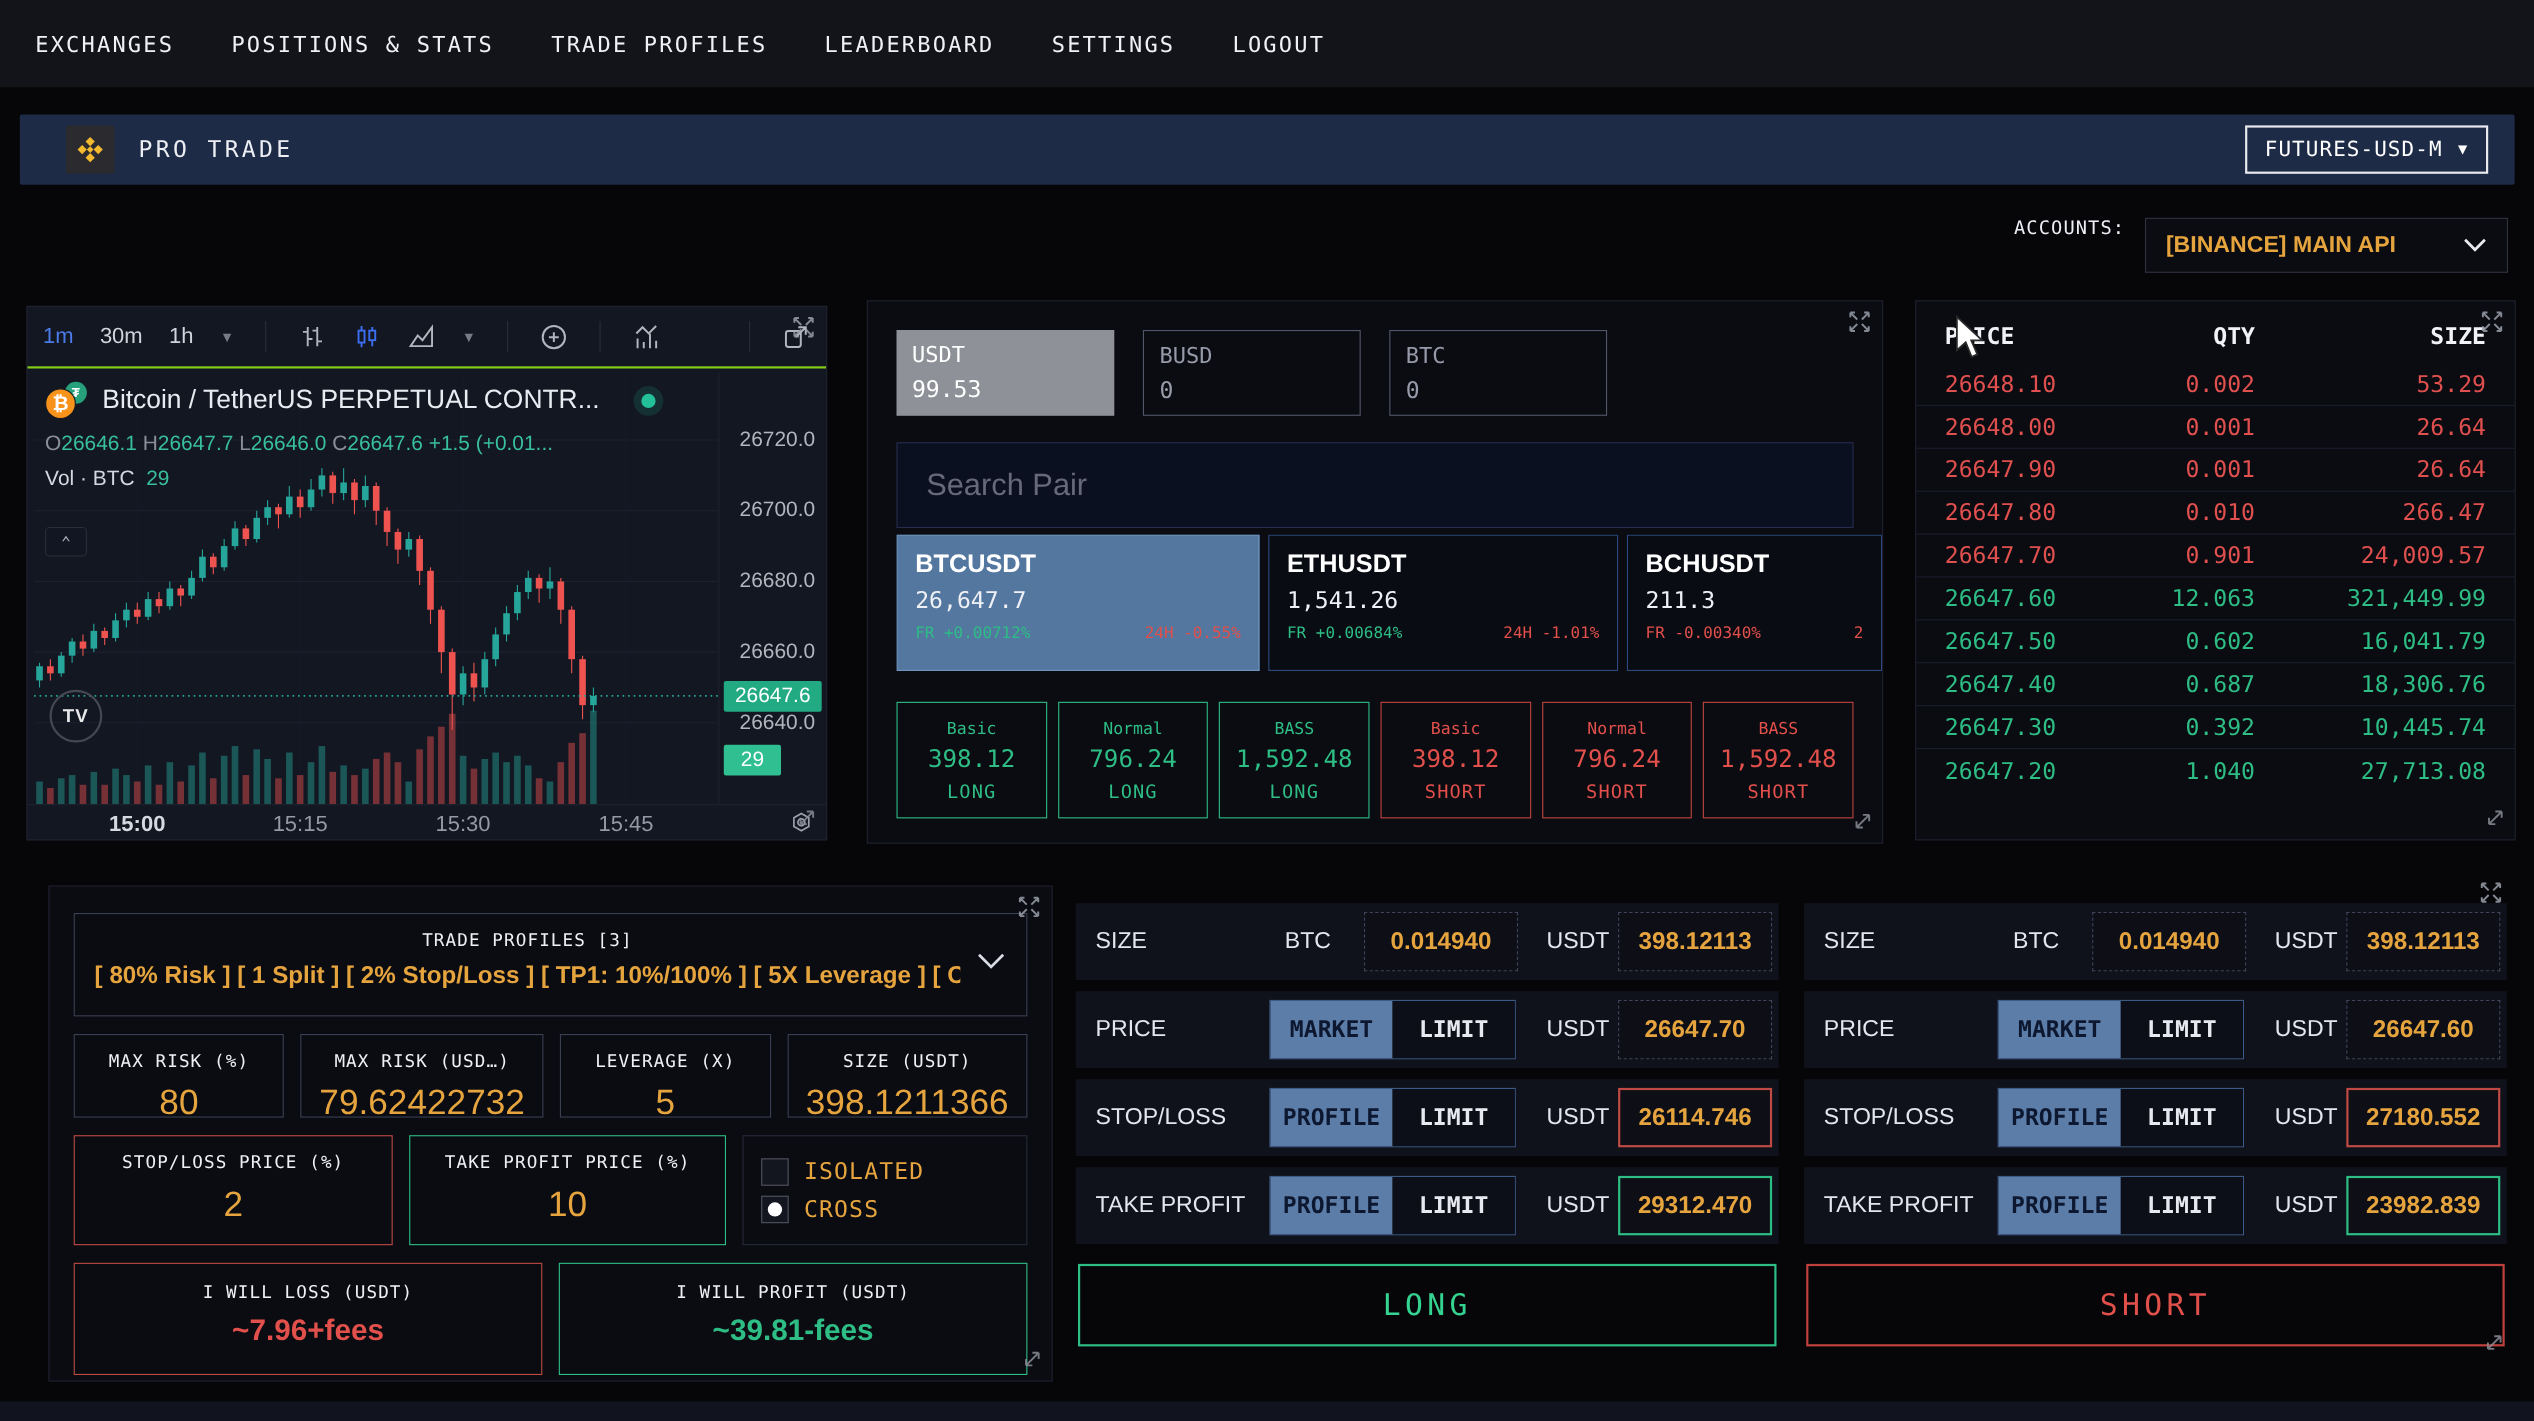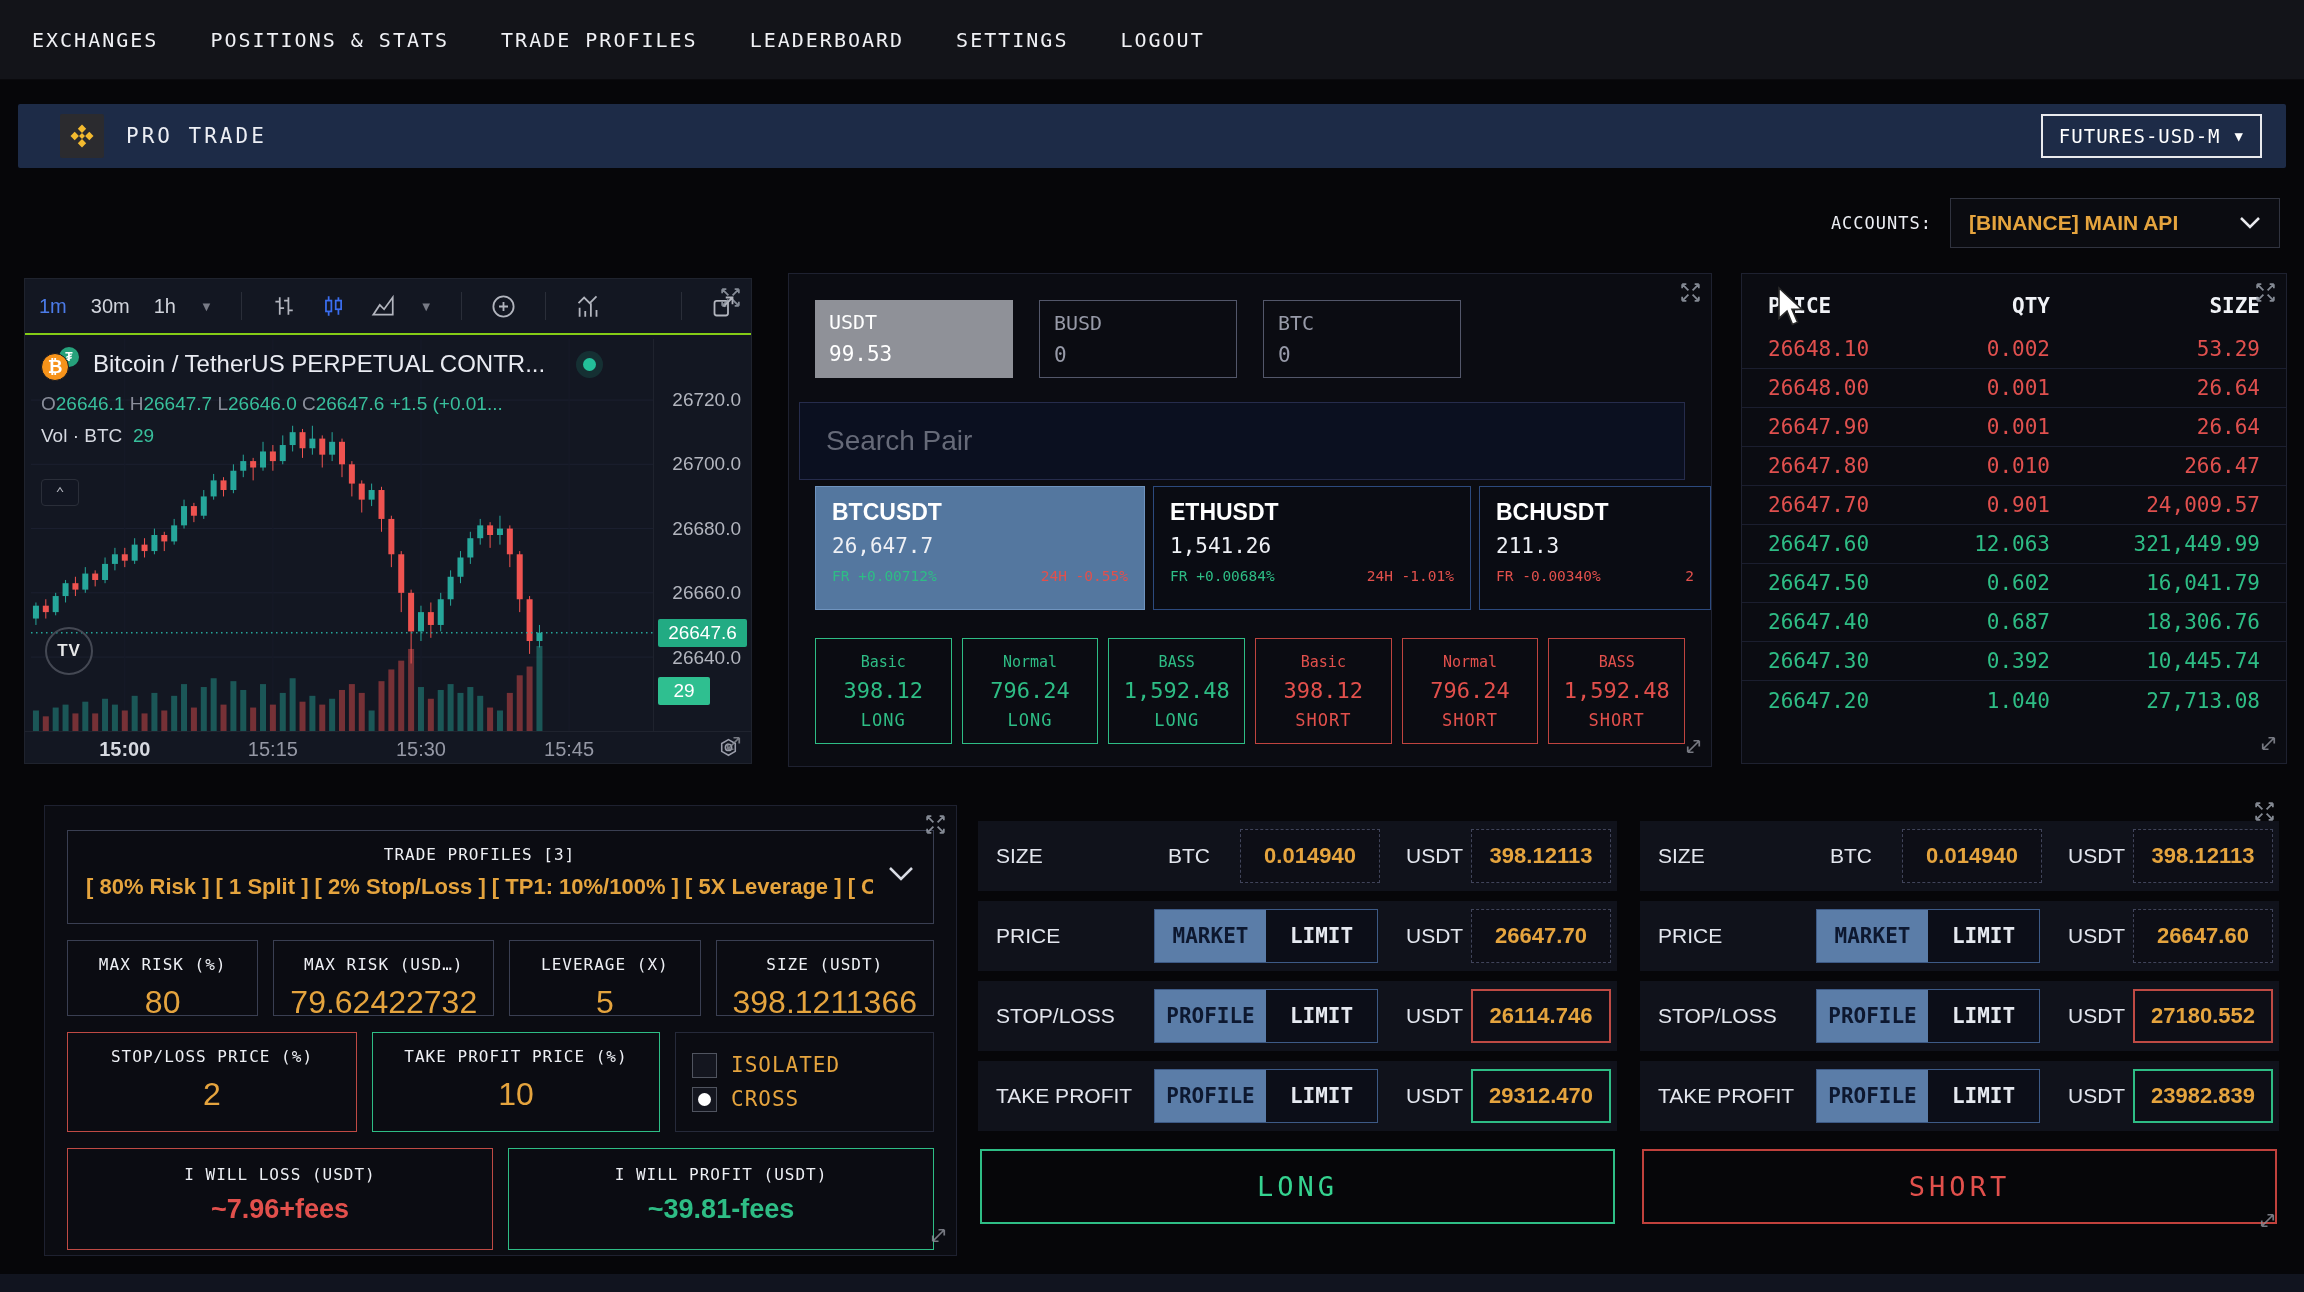--- a/index.html
+++ b/index.html
@@ -11,21 +11,21 @@
   .nav-item { font-size:20px; letter-spacing:2px; color:#f0f1f5; cursor:pointer; white-space:nowrap; }
 
   
   #pro-bar { position:absolute; top:104px; left:18px; right:18px; height:64px; background:#1d2b47; display:flex; align-items:center; padding:0 24px; border-radius:2px; }
   #logo-tile { width:44px; height:44px; background:#2b2b2f; display:flex; align-items:center; justify-content:center; border-radius:2px; margin-left:18px; }
   #brand-label { margin-left:22px; font-size:21px; letter-spacing:3px; color:#eceef4; }
   #futures-select { margin-left:auto; height:44px; border:2px solid #e9eaee; display:flex; align-items:center; gap:14px; padding:0 16px; color:#fff; font-size:19px; letter-spacing:1px; cursor:pointer; }
   #futures-select .caret { font-size:14px; color:#fff; }
 
   
-  #accounts-row { position:absolute; top:198px; right:24px; display:flex; align-items:center; gap:18px; }
+  #accounts-row { position:absolute; top:198px; right:24px; display:flex; align-items:flex-start; gap:18px; }
   #accounts-label { font-size:17px; letter-spacing:1px; color:#eceef4; }
   #account-select { width:330px; height:50px; border:1px solid #30333f; background:#0b0c11; display:flex; align-items:center; padding:0 18px; cursor:pointer; }
   #account-value { font-family:"Liberation Sans",sans-serif; font-weight:bold; font-size:21px; color:#e5a43e; }
   #account-select svg { margin-left:auto; }
 
   
   .panel { position:absolute; background:#0b0c12; border:1px solid #1e2130; }
   .expand-ic { position:absolute; top:6px; right:8px; cursor:pointer; opacity:.85; }
   .resize-ic { position:absolute; bottom:4px; right:6px; cursor:pointer; opacity:.85; }
 
@@ -60,21 +60,21 @@
   #collapse-btn { position:absolute; left:10px; top:140px; width:38px; height:27px; border:1px solid #2a2e39; border-radius:4px; background:rgba(19,23,34,.7); color:#b2b5be; font-size:15px; display:flex; align-items:center; justify-content:center; cursor:pointer; z-index:3; }
   #tv-logo { position:absolute; left:14px; top:288px; width:48px; height:48px; border:2px solid #4a4e59; border-radius:50%; display:flex; align-items:center; justify-content:center; color:#fff; font-weight:bold; font-size:17px; letter-spacing:1px; font-family:"Liberation Sans",sans-serif; z-index:3; opacity:.9; }
   #axis-settings { position:absolute; right:10px; top:4px; cursor:pointer; }
 
   
   #market-panel { left:788px; top:273px; width:924px; height:494px; }
   #balances { position:absolute; left:26px; top:26px; display:flex; gap:26px; }
   .bal { width:198px; height:78px; padding:10px 14px; border:1px solid #53576a; color:#979aa8; font-size:20px; display:flex; flex-direction:column; gap:8px; cursor:pointer; }
   .bal .bv { font-size:21px; }
   .bal.selected { background:#8f9198; border:none; color:#fff; }
-  #search-pair { position:absolute; left:10px; right:26px; top:128px; height:78px; background:#0b1020; border:1px solid #262c4c; color:#cdd1dc; font-size:28px; padding:0 26px; font-family:"Liberation Sans",sans-serif; outline:none; }
+  #search-pair { position:absolute; left:26px; right:26px; top:128px; height:78px; background:#0b1020; border:1px solid #262c4c; color:#cdd1dc; font-size:28px; padding:0 26px; font-family:"Liberation Sans",sans-serif; outline:none; }
   #search-pair::placeholder { color:#666a78; }
   #pair-cards { position:absolute; left:26px; right:0; top:212px; height:124px; display:flex; gap:8px; overflow:hidden; }
   .pair-card { width:330px; flex:0 0 auto; border:1px solid #2c4a7e; background:#0a0c13; padding:12px 16px; cursor:pointer; overflow:hidden; }
   .pair-card.selected { background:#54779f; border-color:#6f94bf; }
   .pair-sym { font-family:"Liberation Sans",sans-serif; font-weight:bold; font-size:23px; color:#fff; }
   .pair-price { margin-top:8px; font-size:21px; color:#eef0f5; }
   .pair-fr-row { margin-top:10px; display:flex; justify-content:space-between; font-size:14.5px; white-space:nowrap; }
   .fr-pos { color:#2ebd85; } .fr-neg { color:#e2504c; }
   .h24 { color:#e2504c; }
   #quick-orders { position:absolute; left:26px; right:26px; top:364px; height:106px; display:flex; gap:10px; }

